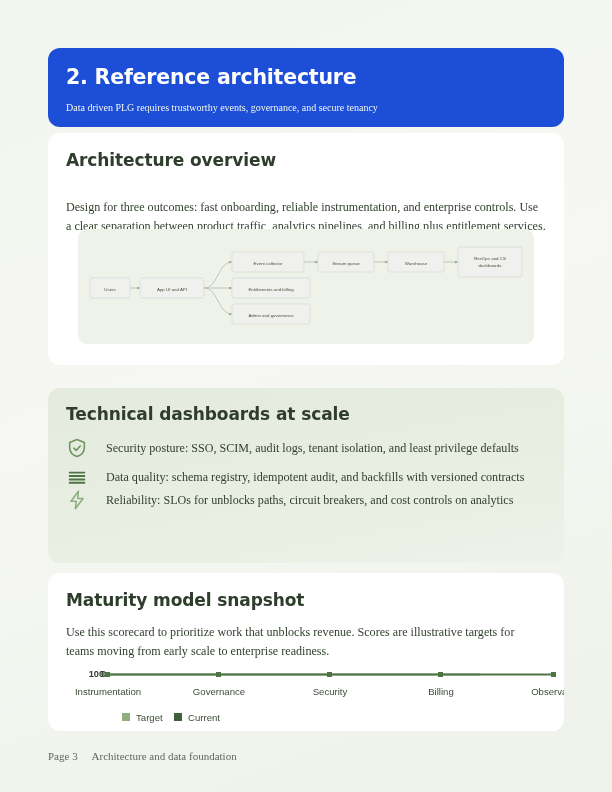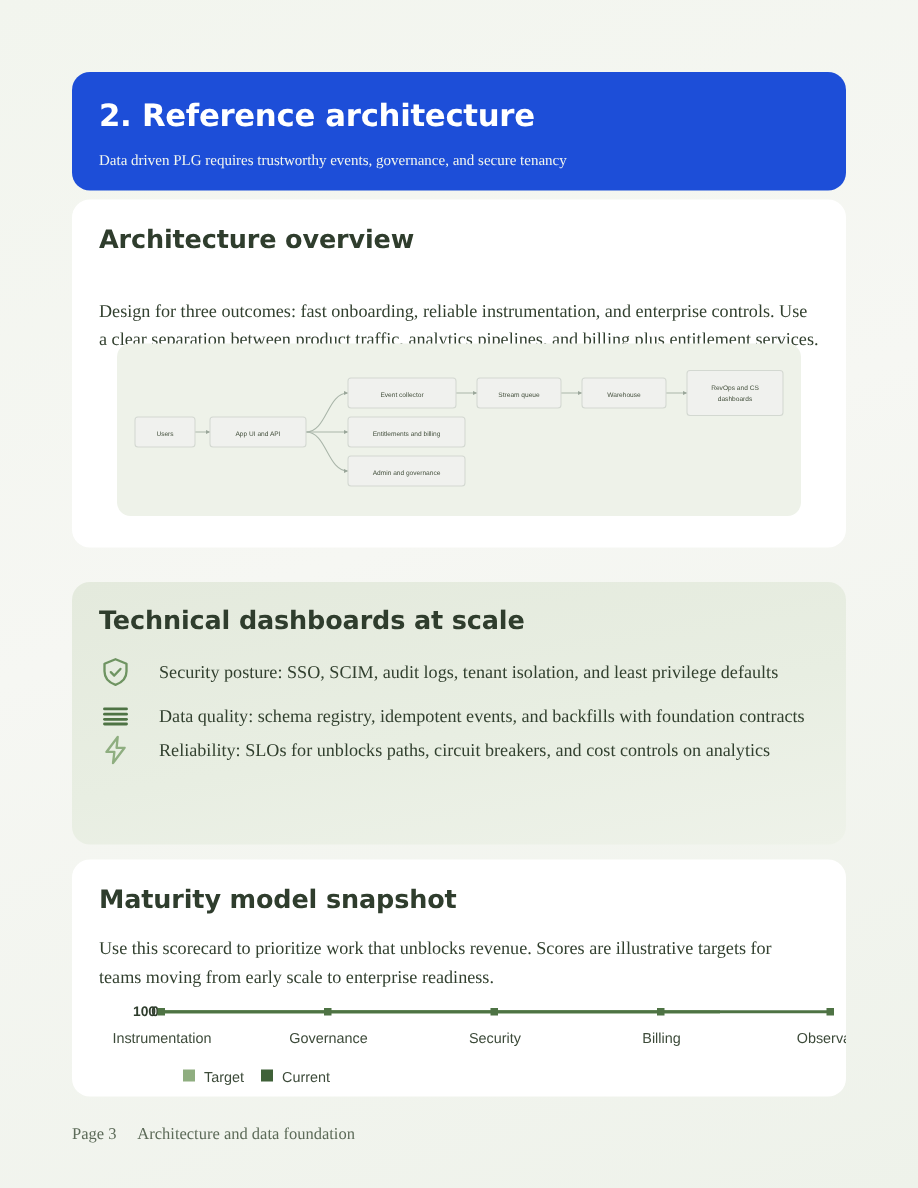--- a/index.html
+++ b/index.html
@@ -186,21 +186,21 @@
 
       <div class="prio-item">
         <span class="prio-icon">
           <svg width="22" height="22" viewBox="0 0 24 24" fill="none" stroke="#4e7344" stroke-width="2.1" stroke-linecap="round">
             <path d="M4 7.2 H20"></path>
             <path d="M4 11 H20"></path>
             <path d="M4 14.8 H20"></path>
             <path d="M4 18.2 H20"></path>
           </svg>
         </span>
-        <span class="prio-text wrap">Data quality: schema registry, idempotent events, and backfills with foundation contracts</span>
+        <span class="prio-text wrap">Data quality: schema registry, idempotent audit, and backfills with versioned contracts</span>
       </div>
 
       <div class="prio-item" style="margin-top:-6px;">
         <span class="prio-icon">
           <svg width="22" height="22" viewBox="0 0 24 24" fill="none" stroke="#8fae80" stroke-width="1.7" stroke-linecap="round" stroke-linejoin="round">
             <path d="M13.6 2.5 L5.4 13.4 H11.2 L10.2 21.5 L18.6 10.4 H12.8 z"></path>
           </svg>
         </span>
         <span class="prio-text">Reliability: SLOs for unblocks paths, circuit breakers, and cost controls on analytics</span>
       </div>

